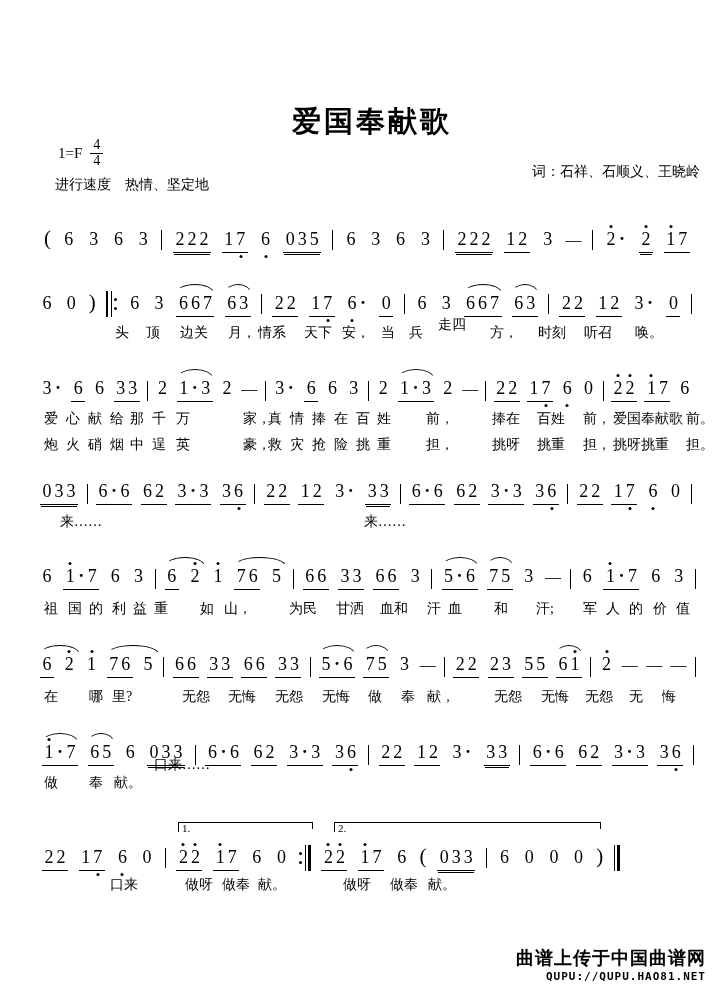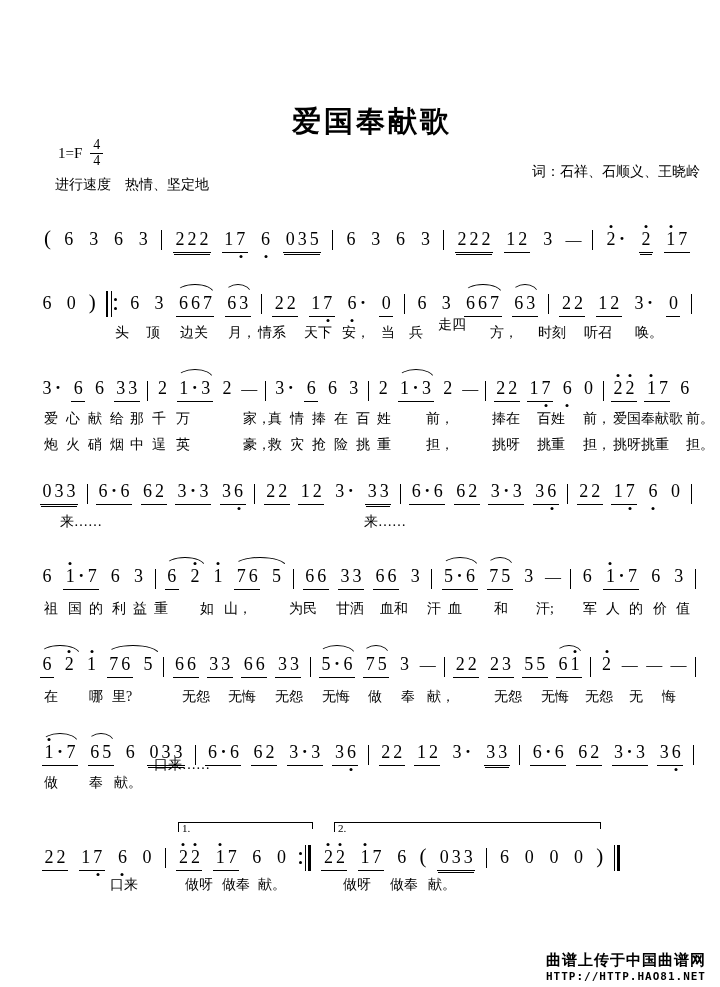--- a/index.html
+++ b/index.html
@@ -41,21 +41,21 @@
   .dots{display:flex;flex-direction:column;gap:6px;}
   .dots i{width:3px;height:3px;border-radius:50%;background:#000;}
   
   .lyr{position:absolute;font-size:14px;white-space:nowrap;}
   
   .volta{position:absolute;height:9px;border-top:1px solid #000;border-left:1px solid #000;}
   .volta::after{content:"";position:absolute;right:0;top:0;width:1px;height:6px;background:#000;}
   .volta span{position:absolute;left:3px;top:0px;font-size:11px;line-height:1;}
   
   .footer{position:absolute;right:14px;bottom:4px;text-align:right;}
-  .footer .w1{font-size:15px;font-weight:bold;letter-spacing:1px;}
+  .footer .w1{font-size:18px;font-weight:bold;letter-spacing:1px;}
   .footer .w2{font-size:11px;font-weight:bold;letter-spacing:1px;
               font-family:"DejaVu Sans Mono","Liberation Mono",monospace;}
 </style>
 </head>
 <body>
 
 <div class="page">
   <h1 class="title">爱国奉献歌</h1>
 
   <div class="keybox">
@@ -794,15 +794,15 @@
       <div class="volta" style="left: 178px; top: 822px; width: 134px;">
         <span>1.</span>
       </div>
       <div class="volta" style="left: 334px; top: 822px; width: 266px;">
         <span>2.</span>
       </div>
     </div>
 
   <div class="footer">
     <div class="w1">曲谱上传于中国曲谱网</div>
-    <div class="w2">HTTP://HTTP.HAO81.NET</div>
+    <div class="w2">QUPU://QUPU.HAO81.NET</div>
   </div>
 </div>
 
 </body></html>

